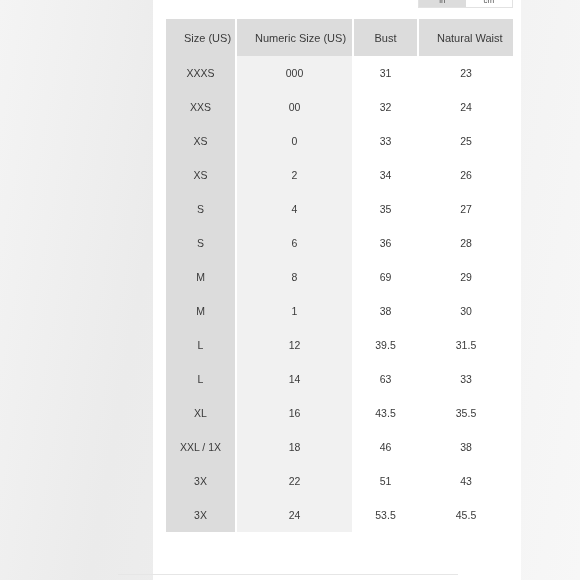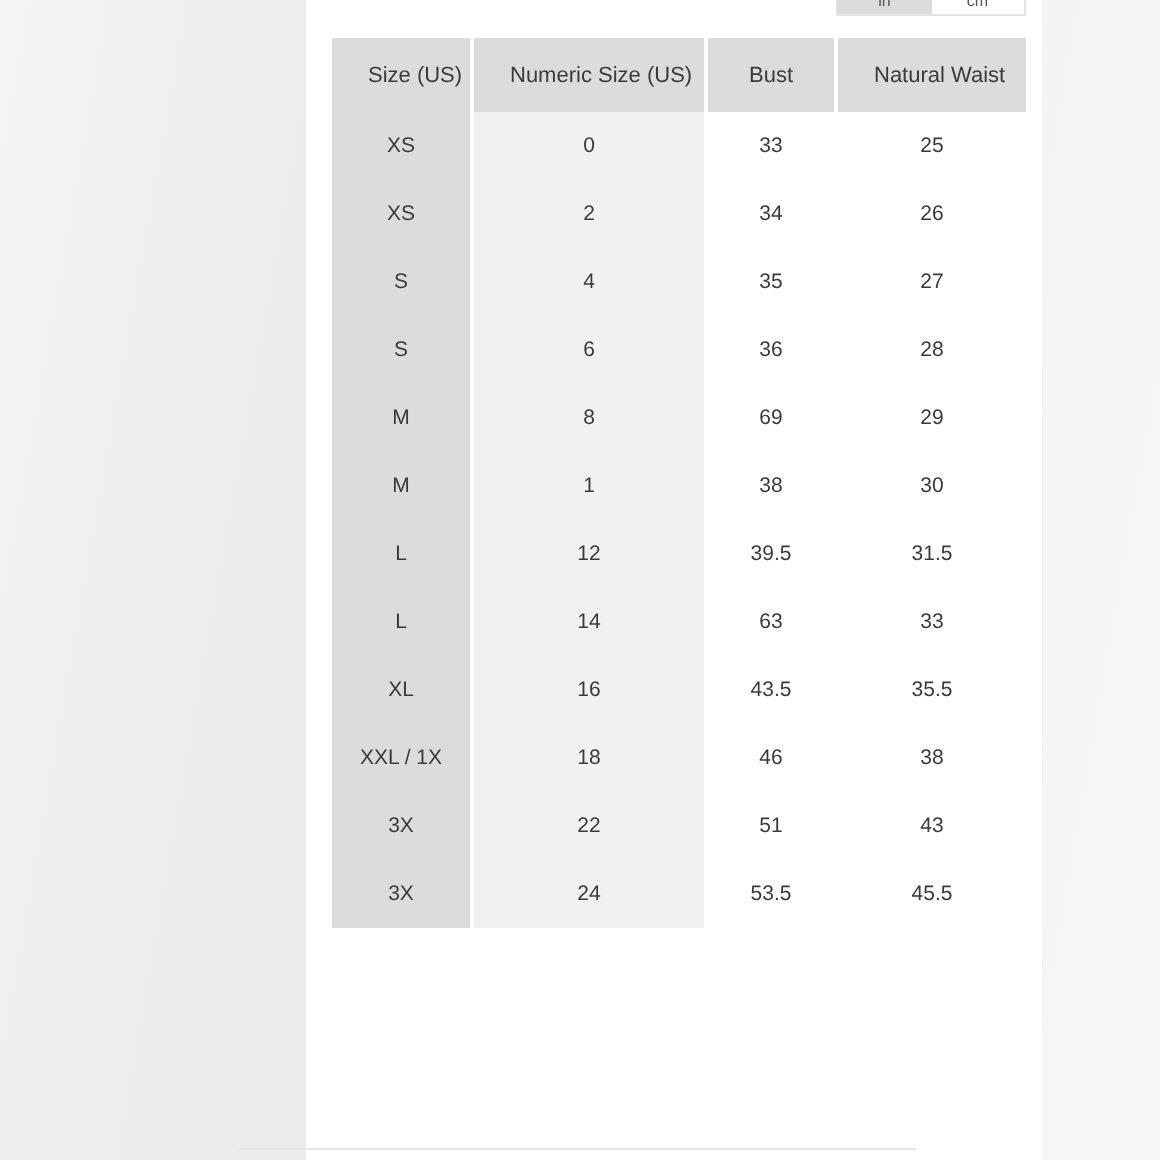--- a/index.html
+++ b/index.html
@@ -151,20 +151,32 @@
         <thead>
           <tr>
             <th>Size (US)</th>
             <th>Numeric Size (US)</th>
             <th>Bust</th>
             <th>Natural Waist</th>
           </tr>
         </thead>
         <tbody id="table-body">
             <tr>
+              <td class="col-size">XXXS</td>
+              <td class="col-numeric">000</td>
+              <td class="col-bust">31</td>
+              <td class="col-waist">23</td>
+            </tr>
+            <tr>
+              <td class="col-size">XXS</td>
+              <td class="col-numeric">00</td>
+              <td class="col-bust">32</td>
+              <td class="col-waist">24</td>
+            </tr>
+            <tr>
               <td class="col-size">XS</td>
               <td class="col-numeric">0</td>
               <td class="col-bust">33</td>
               <td class="col-waist">25</td>
             </tr>
             <tr>
               <td class="col-size">XS</td>
               <td class="col-numeric">2</td>
               <td class="col-bust">34</td>
               <td class="col-waist">26</td>

